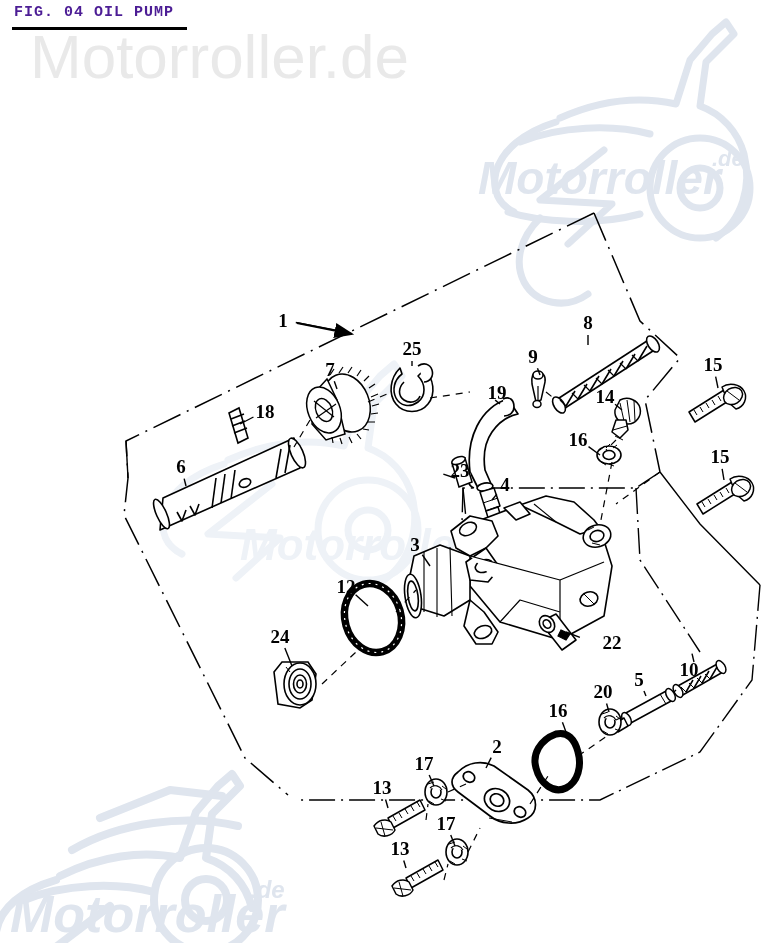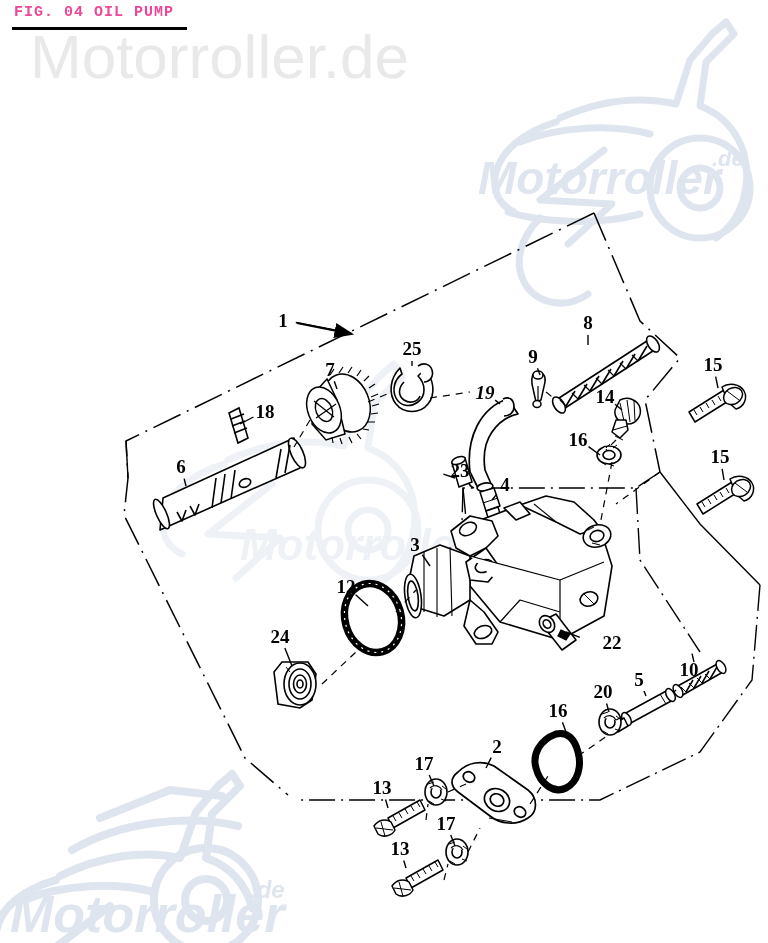--- a/index.html
+++ b/index.html
@@ -7,21 +7,21 @@
   body{width:768px;height:943px;position:relative;overflow:hidden;
        font-family:"Liberation Serif",serif;color:#000;}
   #page{position:absolute;left:0;top:0;width:768px;height:943px;}
   .layer{position:absolute;left:0;top:0;width:768px;height:943px;}
   #wm{z-index:1;}
   #art{z-index:3;}
   #labels{z-index:4;}
   #headerbar{position:absolute;left:0;top:0;width:768px;height:34px;z-index:6;}
   #fig-title{position:absolute;left:14px;top:4px;
      font-family:"Liberation Mono",monospace;font-size:15px;font-weight:bold;
-     letter-spacing:1px;white-space:pre;color:#ec4899;}
+     letter-spacing:1px;white-space:pre;color:#4c1d95;}
   #fig-rule{position:absolute;left:12px;top:27px;width:175px;height:3px;background:#000;}
   .lbl{position:absolute;font-family:"Liberation Serif",serif;font-size:19px;
        font-weight:bold;color:#000;line-height:1;white-space:nowrap;
        transform:translate(-50%,-50%);}
 </style>
 </head>
 <body>
 
 <div id="page">
 
@@ -383,21 +383,21 @@
   </svg>
 
   <div class="layer" id="labels">
       <div class="lbl" style="left: 283px; top: 320px;">1</div>
       <div class="lbl" style="left: 412px; top: 348px;">25</div>
       <div class="lbl" style="left: 330px; top: 369px;">7</div>
       <div class="lbl" style="left: 265px; top: 411px;">18</div>
       <div class="lbl" style="left: 181px; top: 466px;">6</div>
       <div class="lbl" style="left: 533px; top: 356px;">9</div>
       <div class="lbl" style="left: 588px; top: 322px;">8</div>
-      <div class="lbl" style="left: 485px; top: 392px; font-style: italic;">19</div>
+      <div class="lbl" style="left: 497px; top: 392px;">19</div>
       <div class="lbl" style="left: 605px; top: 396px;">14</div>
       <div class="lbl" style="left: 578px; top: 439px;">16</div>
       <div class="lbl" style="left: 713px; top: 364px;">15</div>
       <div class="lbl" style="left: 720px; top: 456px;">15</div>
       <div class="lbl" style="left: 431px; top: 470px; margin-left: 29px;">23</div>
       <div class="lbl" style="left: 505px; top: 484px;">4</div>
       <div class="lbl" style="left: 415px; top: 544px;">3</div>
       <div class="lbl" style="left: 346px; top: 586px;">12</div>
       <div class="lbl" style="left: 280px; top: 636px;">24</div>
       <div class="lbl" style="left: 592px; top: 642px; margin-left: 20px;">22</div>

